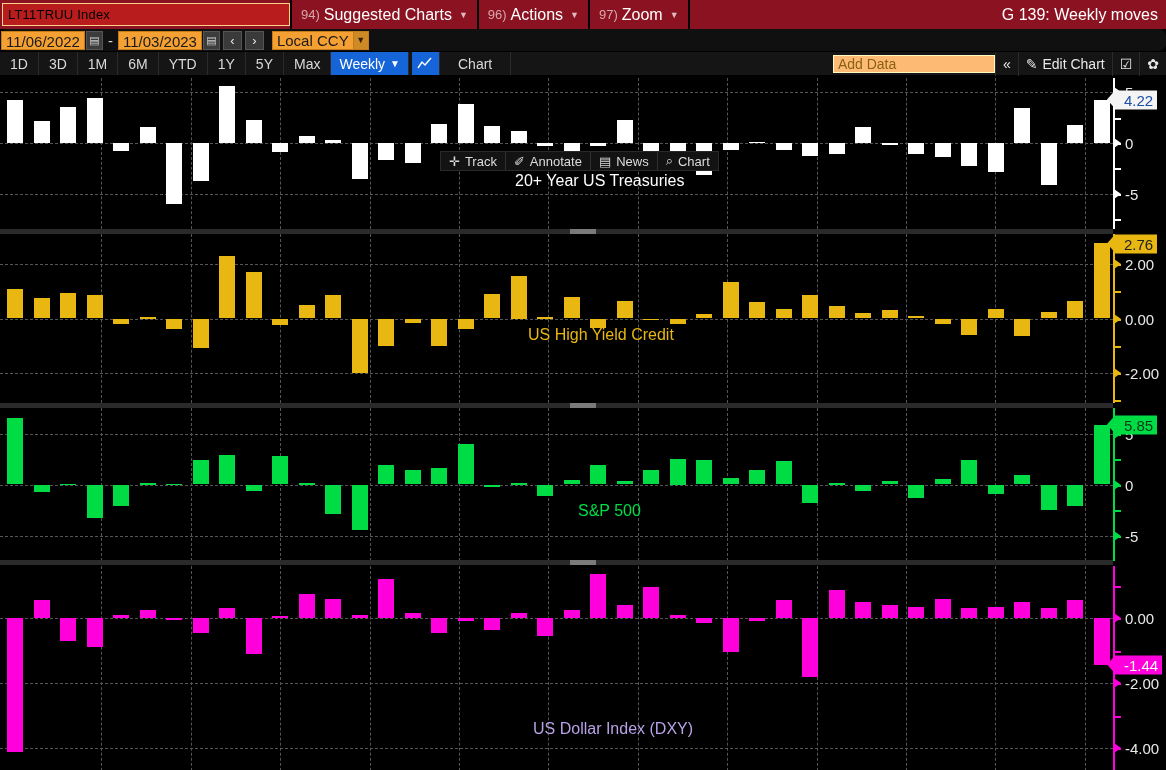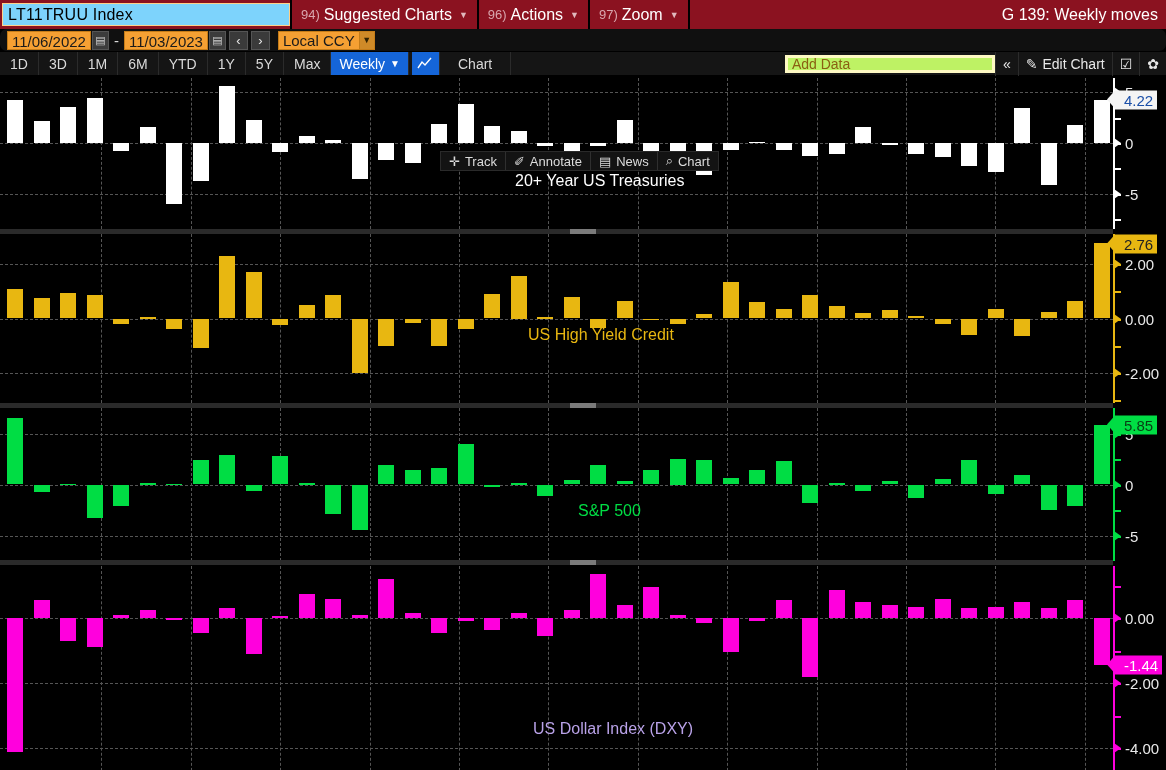--- a/index.html
+++ b/index.html
@@ -12,23 +12,23 @@
 
   
   .titlebar {
     height: 29px; width: 1166px;
     background: #8b1220;
     display: flex; align-items: stretch;
     position: relative;
   }
   .ticker-box {
     width: 288px; margin: 3px 0 3px 2px;
-    background: #7dd3fc;
+    background: #b91c1c;
     border: 1px solid #ffd08a;
-    color: #000; font-size: 16px;
+    color: #000; font-size: 13px;
     display: flex; align-items: center;
     padding-left: 5px;
     letter-spacing: 0.2px;
   }
   .menu-item {
     display: flex; align-items: center;
     padding: 0 9px;
     color: #ffffff; font-size: 16px;
     border-left: 2px solid #000;
     white-space: nowrap;
@@ -38,21 +38,21 @@
   .title-right {
     margin-left: auto; display: flex; align-items: center;
     color: #ffffff; font-size: 16px; padding-right: 8px;
     border-left: 2px solid #000; padding-left: 12px; flex: 1;
     justify-content: flex-end;
   }
 
   
   .daterow {
     height: 23px; width: 1166px; background: #101010;
-    display: flex; align-items: center; padding-left: 7px;
+    display: flex; align-items: center; padding-left: 1px;
     border-bottom: 1px solid #000;
     border-radius: 7px;
   }
   .datefield {
     background: #f5a033; color: #1a1a1a;
     font-size: 15px; height: 19px; line-height: 19px;
     padding: 0 4px; border: 1px solid #c57c18;
   }
   .cal-btn {
     width: 17px; height: 19px; background: #3c3c3c;
@@ -97,23 +97,23 @@
     padding: 0 8px;
   }
   .per.sel .tcaret { font-size: 10px; margin-left: 5px; }
   .icon-sq {
     width: 28px; background: #1565d8;
     display: flex; align-items: center; justify-content: center;
     margin-left: 3px; border-right: 1px solid #2b2b2b;
   }
   .per-table { padding: 0 18px; }
   .adddata {
-    margin-left: auto; width: 210px; height: 18px;
-    align-self: center; background: #bef264;
-    border: 3px solid #fef9c3;
+    margin-left: auto; width: 162px; height: 18px;
+    align-self: center; background: #fdba74;
+    border: 1px solid #fef9c3;
     color: #8a6012; font-size: 14px;
     display: flex; align-items: center; padding-left: 4px;
   }
   .tb-right {
     display: flex; align-items: center;
     color: #e8e8e8; font-size: 14px;
   }
   .tb-right .cell {
     padding: 0 7px; height: 24px;
     display: flex; align-items: center; gap: 5px;

